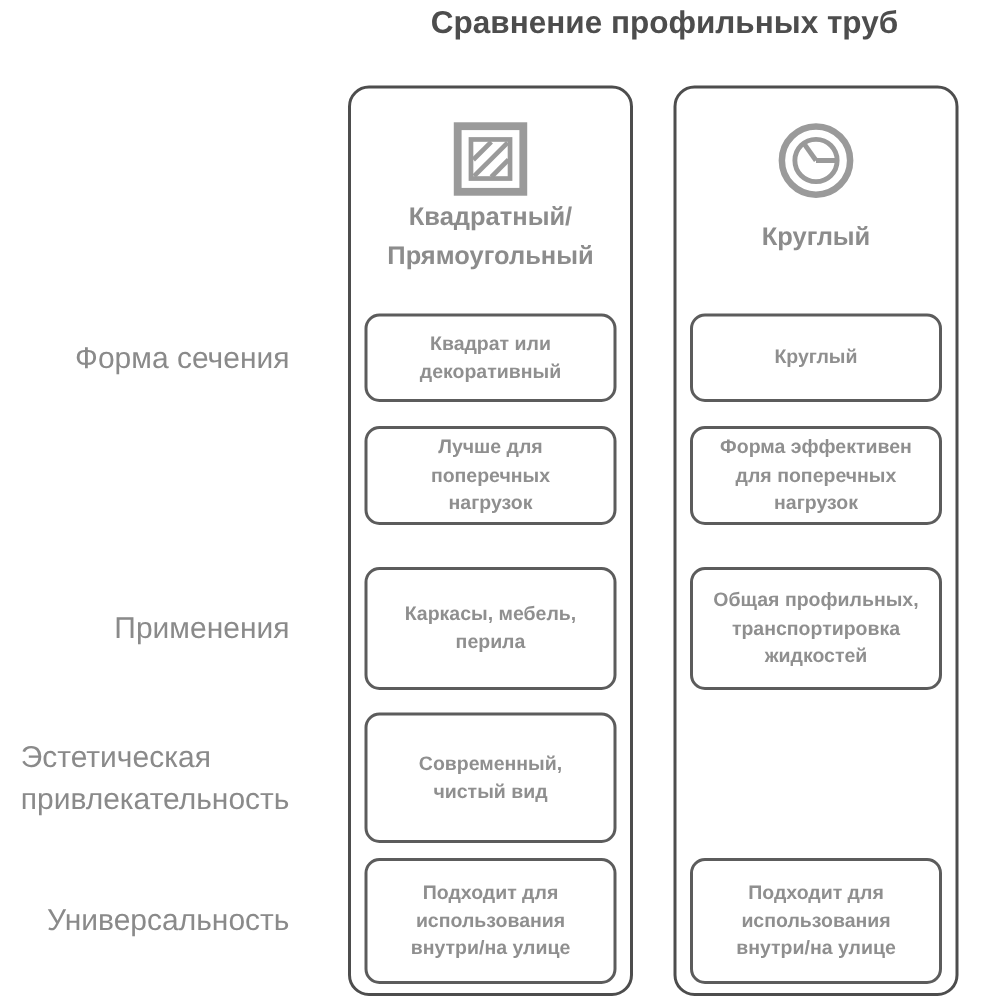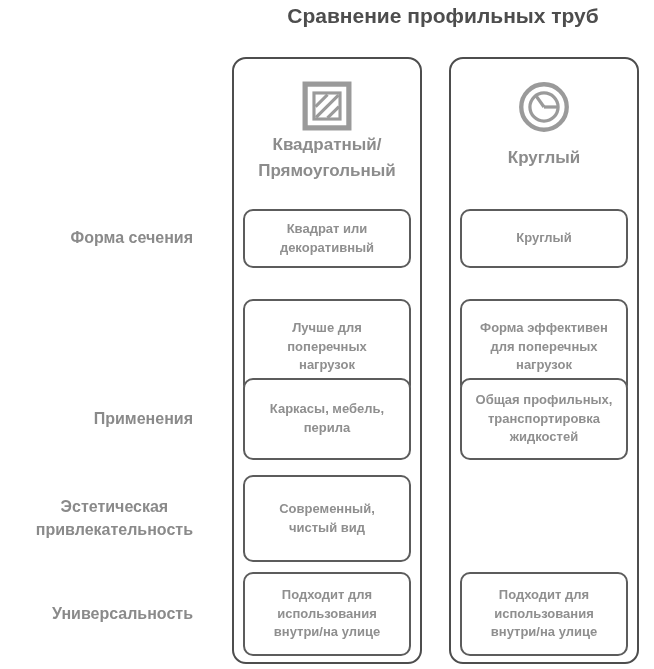--- a/index.html
+++ b/index.html
@@ -7,22 +7,22 @@
     position:relative;width:654px;height:669px;background:#ffffff;overflow:hidden;
     font-family:"Liberation Sans",sans-serif;
   }
   .title{
     position:absolute;top:3px;left:232px;width:422px;text-align:center;
     font-size:21px;font-weight:700;line-height:1.2;color:#4d4d4d;
   }
   .row-label{
     position:absolute;left:0;width:193px;
     display:flex;align-items:center;justify-content:flex-end;
-    text-align:center;white-space:pre-line;
-    font-size:16px;font-weight:700;line-height:1.4;color:#8a8a8a;
+    text-align:left;white-space:pre-line;
+    font-size:20px;font-weight:400;line-height:1.4;color:#8a8a8a;
   }
   .l1{top:209px;height:59px}
   .l2{top:284px;height:79px}
   .l3{top:378px;height:82px}
   .l4{top:475px;height:87px}
   .l5{top:572px;height:84px}
 
   .card{
     position:absolute;top:57px;width:190px;height:607px;
     border:2px solid #4d4d4d;border-radius:14px;background:#ffffff;
@@ -45,21 +45,21 @@
   }
 
   .cell{
     position:absolute;left:9px;width:168px;box-sizing:border-box;
     border:2px solid #5c5c5c;border-radius:10px;background:#ffffff;
     display:flex;align-items:center;justify-content:center;
     text-align:center;white-space:pre-line;
     font-size:13px;font-weight:700;line-height:1.45;color:#8f8f8f;
   }
   .r1{top:150px;height:59px}
-  .r2{top:240px;height:96px}
+  .r2{top:225px;height:66px}
   .r3{top:319px;height:82px}
   .r4{top:416px;height:87px}
   .r5{top:513px;height:84px}
 </style>
 </head>
 <body>
 
 <div class="canvas">
 
   <div class="title">Сравнение профильных труб</div>

